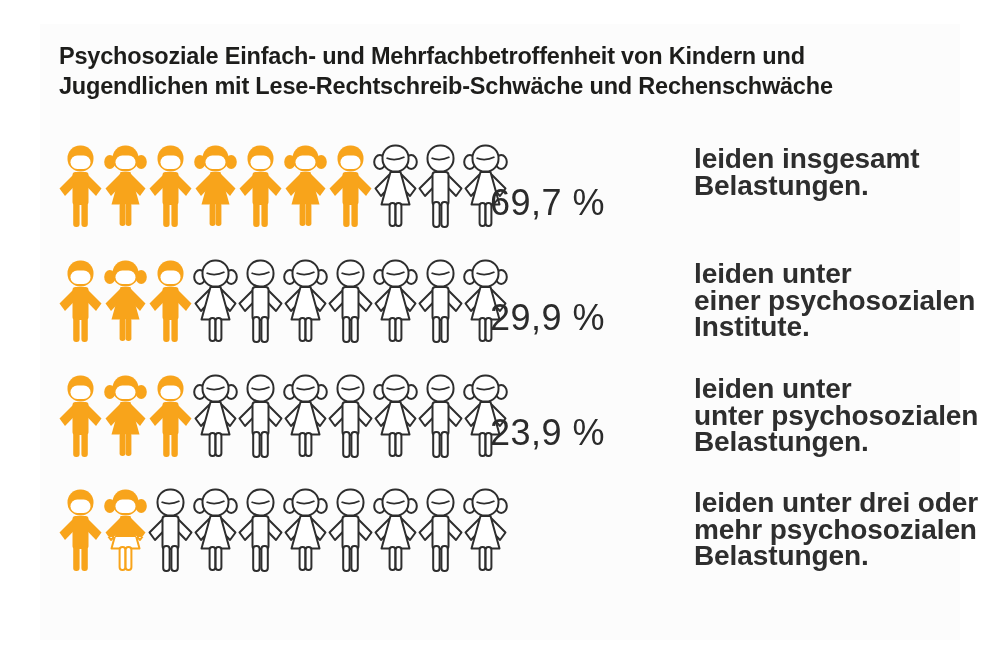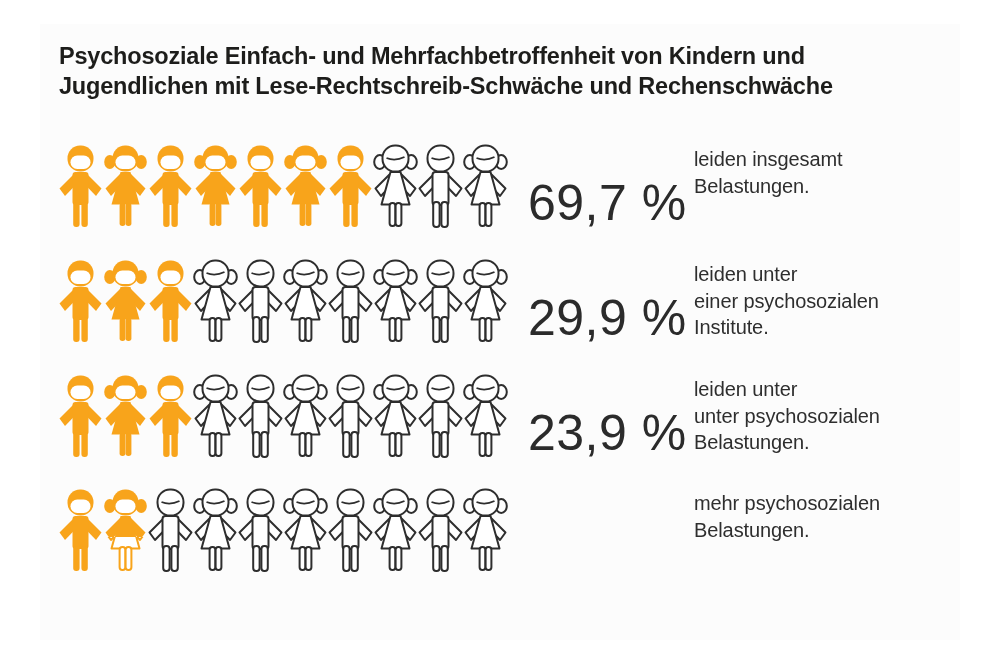--- a/index.html
+++ b/index.html
@@ -25,28 +25,28 @@
   .title{
     position:absolute;left:59px;top:41px;
     font-size:23.5px;line-height:30px;font-weight:bold;
     color:var(--title-text);letter-spacing:-0.2px;white-space:nowrap;
   }
   .rows{position:absolute;left:0;top:0;width:1000px;height:667px;}
   .row{position:absolute;left:0;width:1000px;height:110px;}
   .figs{position:absolute;left:58px;top:0;display:flex;}
   .fig{width:45px;height:88px;display:block;flex:0 0 45px;}
   .pct{
-    position:absolute;left:528px;top:33px;
-    font-size:50px;line-height:54px;font-weight:normal;
+    position:absolute;left:490px;top:33px;
+    font-size:36px;line-height:54px;font-weight:normal;
     color:var(--pct-text);letter-spacing:0.5px;white-space:nowrap;
   }
   .desc{
     position:absolute;left:694px;top:3px;
-    font-size:20px;line-height:26.5px;color:var(--desc-text);
-    letter-spacing:-0.1px;white-space:nowrap;
+    font-size:28px;line-height:26.5px;color:var(--desc-text);
+    letter-spacing:-0.1px;white-space:nowrap;font-weight:bold;
   }
   .source{
     position:absolute;left:59px;top:599px;
     font-size:12.5px;line-height:15px;color:var(--src-text);
     letter-spacing:0.1px;white-space:nowrap;
   }
   .defs-svg{position:absolute;width:0;height:0;overflow:hidden;}
 </style>
 </head>
 <body>
@@ -286,19 +286,20 @@
             <use href="#sym-girl-outline" xlink:href="#sym-girl-outline"></use>
           </svg>
           <svg viewBox="0 0 45 88" class="fig">
             <use href="#sym-boy-outline" xlink:href="#sym-boy-outline"></use>
           </svg>
           <svg viewBox="0 0 45 88" class="fig">
             <use href="#sym-girl-outline" xlink:href="#sym-girl-outline"></use>
           </svg>
         </div>
     <div class="desc">
+          <div>leiden unter drei oder</div>
           <div>mehr psychosozialen</div>
           <div>Belastungen.</div>
         </div>
   </div>
 </div>
 
 </div>
 
 </body></html>

